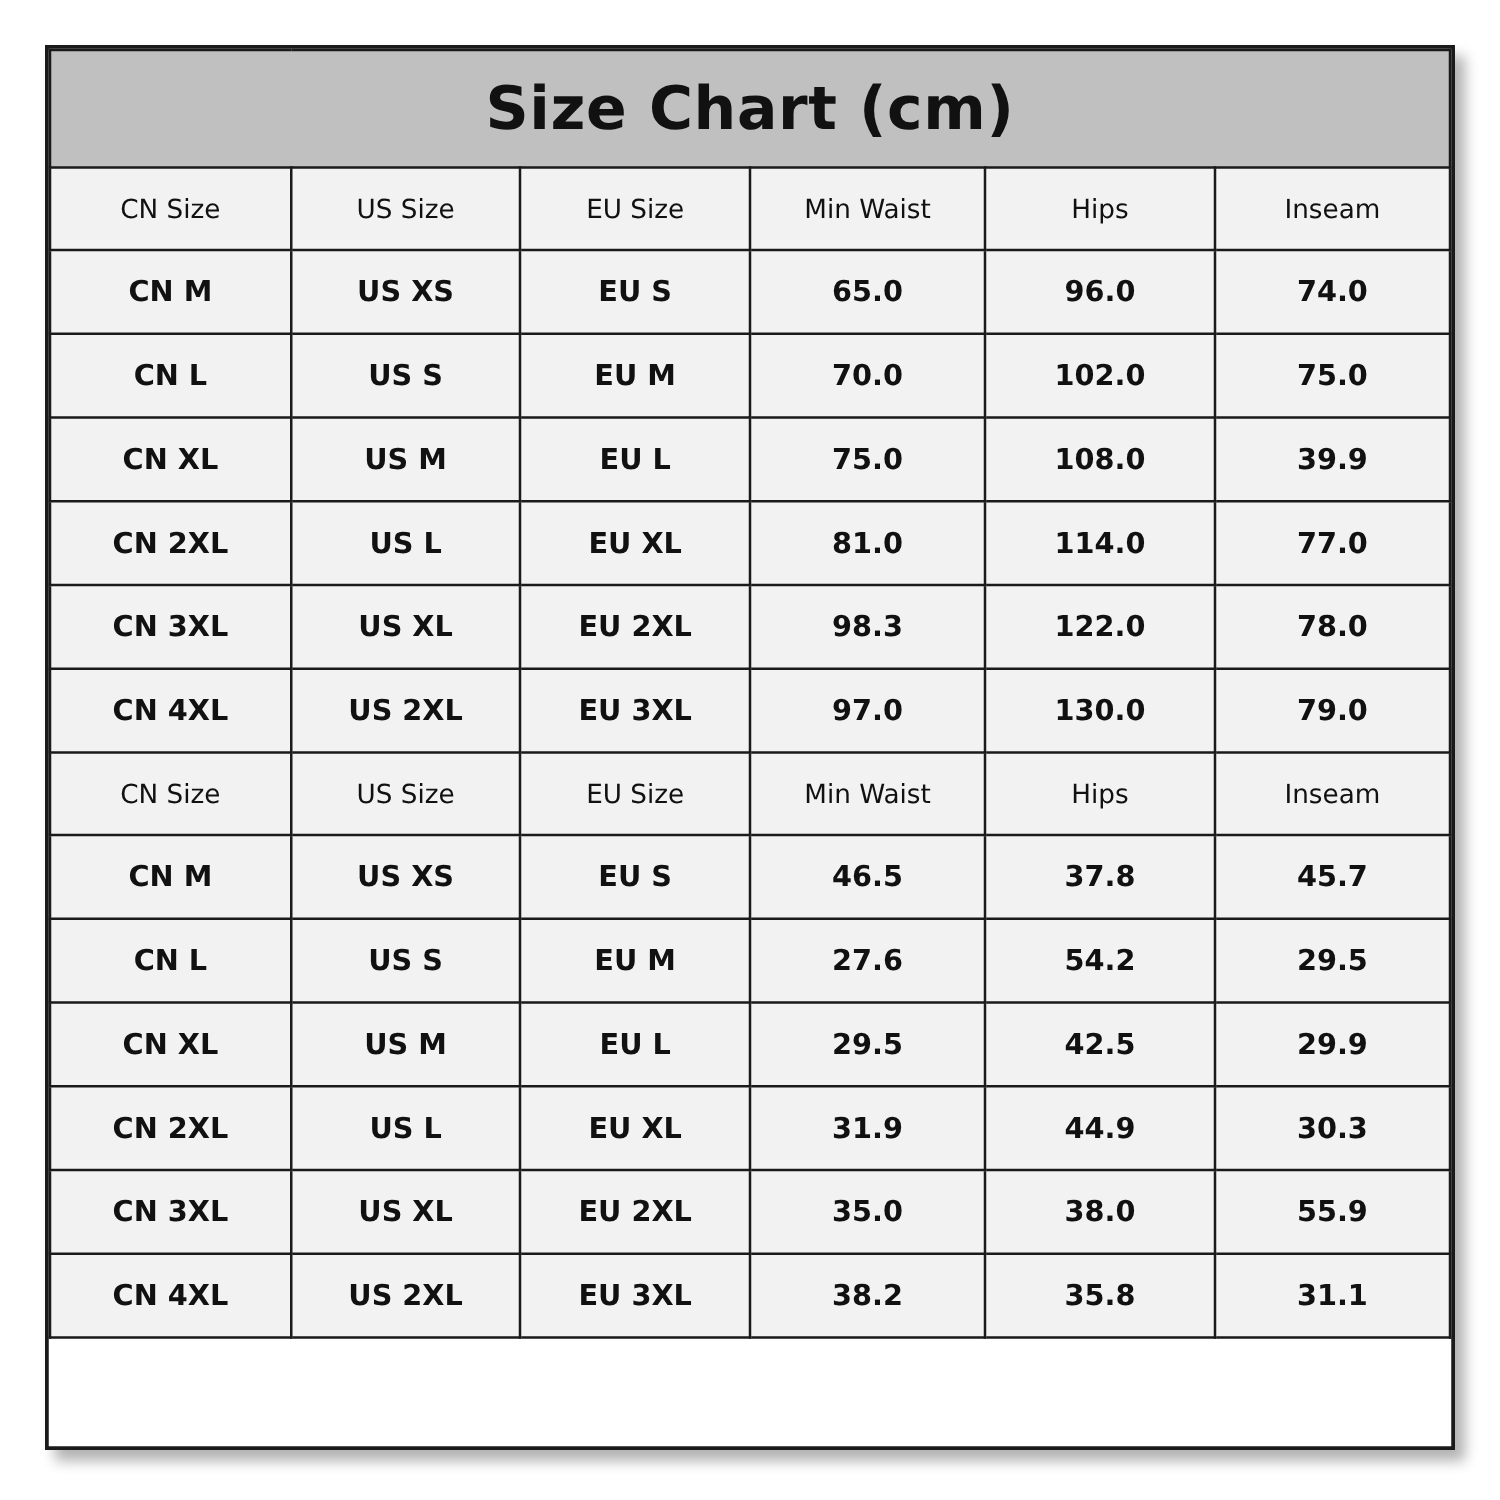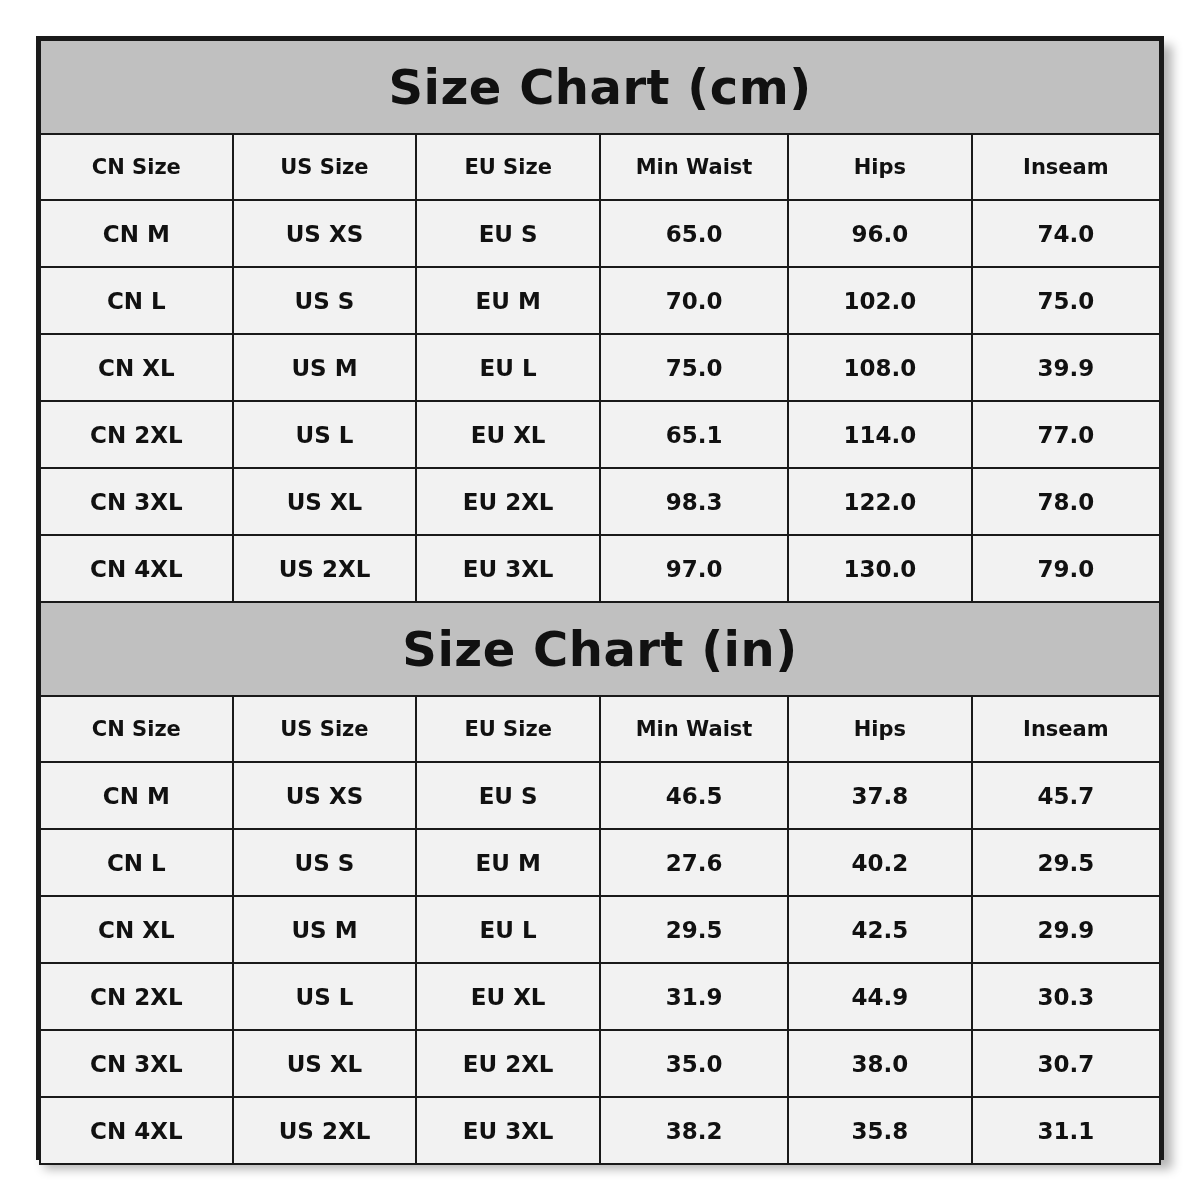--- a/index.html
+++ b/index.html
@@ -47,21 +47,21 @@
     font-size: 48px;
     font-weight: bold;
     letter-spacing: 0.5px;
     height: 92px;
     padding: 0;
     font-family: "DejaVu Sans", sans-serif;
   }
   .hdr-cell {
     background: #f2f2f2;
     font-size: 21px;
-    font-weight: bold;
+    font-weight: normal;
     height: 64px;
     padding: 0 4px;
   }
   .data-cell {
     background: #f2f2f2;
     font-size: 23px;
     font-weight: bold;
     height: 65px;
     padding: 0 4px;
   }
@@ -121,21 +121,21 @@
           <td class="data-cell">US M</td>
           <td class="data-cell">EU L</td>
           <td class="data-cell">75.0</td>
           <td class="data-cell">108.0</td>
           <td class="data-cell">39.9</td>
         </tr>
         <tr>
           <td class="data-cell">CN 2XL</td>
           <td class="data-cell">US L</td>
           <td class="data-cell">EU XL</td>
-          <td class="data-cell">65.1</td>
+          <td class="data-cell">81.0</td>
           <td class="data-cell">114.0</td>
           <td class="data-cell">77.0</td>
         </tr>
         <tr>
           <td class="data-cell">CN 3XL</td>
           <td class="data-cell">US XL</td>
           <td class="data-cell">EU 2XL</td>
           <td class="data-cell">98.3</td>
           <td class="data-cell">122.0</td>
           <td class="data-cell">78.0</td>
@@ -143,44 +143,41 @@
         <tr>
           <td class="data-cell">CN 4XL</td>
           <td class="data-cell">US 2XL</td>
           <td class="data-cell">EU 3XL</td>
           <td class="data-cell">97.0</td>
           <td class="data-cell">130.0</td>
           <td class="data-cell">79.0</td>
         </tr>
 
         <tr>
-          <td class="title-cell" colspan="6">Size Chart (in)</td>
-        </tr>
-        <tr>
           <td class="hdr-cell">CN Size</td>
           <td class="hdr-cell">US Size</td>
           <td class="hdr-cell">EU Size</td>
           <td class="hdr-cell">Min Waist</td>
           <td class="hdr-cell">Hips</td>
           <td class="hdr-cell">Inseam</td>
         </tr>
         <tr>
           <td class="data-cell">CN M</td>
           <td class="data-cell">US XS</td>
           <td class="data-cell">EU S</td>
           <td class="data-cell">46.5</td>
           <td class="data-cell">37.8</td>
           <td class="data-cell">45.7</td>
         </tr>
         <tr>
           <td class="data-cell">CN L</td>
           <td class="data-cell">US S</td>
           <td class="data-cell">EU M</td>
           <td class="data-cell">27.6</td>
-          <td class="data-cell">40.2</td>
+          <td class="data-cell">54.2</td>
           <td class="data-cell">29.5</td>
         </tr>
         <tr>
           <td class="data-cell">CN XL</td>
           <td class="data-cell">US M</td>
           <td class="data-cell">EU L</td>
           <td class="data-cell">29.5</td>
           <td class="data-cell">42.5</td>
           <td class="data-cell">29.9</td>
         </tr>
@@ -191,21 +188,21 @@
           <td class="data-cell">31.9</td>
           <td class="data-cell">44.9</td>
           <td class="data-cell">30.3</td>
         </tr>
         <tr>
           <td class="data-cell">CN 3XL</td>
           <td class="data-cell">US XL</td>
           <td class="data-cell">EU 2XL</td>
           <td class="data-cell">35.0</td>
           <td class="data-cell">38.0</td>
-          <td class="data-cell">30.7</td>
+          <td class="data-cell">55.9</td>
         </tr>
         <tr>
           <td class="data-cell">CN 4XL</td>
           <td class="data-cell">US 2XL</td>
           <td class="data-cell">EU 3XL</td>
           <td class="data-cell">38.2</td>
           <td class="data-cell">35.8</td>
           <td class="data-cell">31.1</td>
         </tr>
       </tbody>

